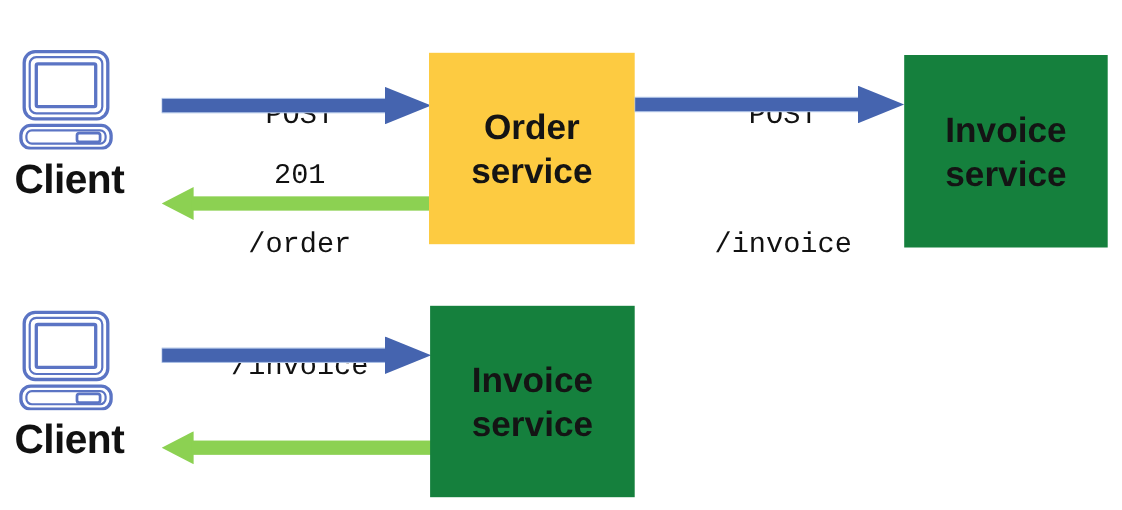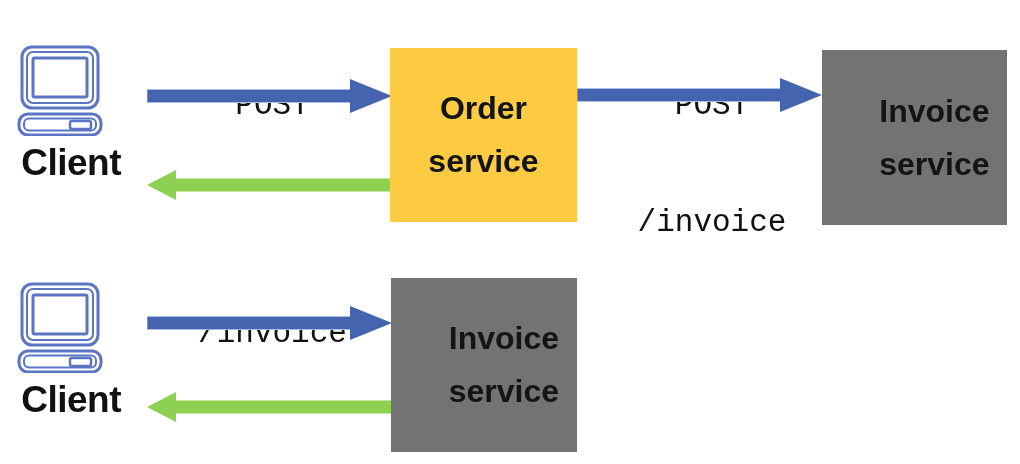--- a/index.html
+++ b/index.html
@@ -9,72 +9,74 @@
     height: 464px;
     background: #ffffff;
     font-family: "Liberation Sans", sans-serif;
     overflow: hidden;
   }
   .abs { position: absolute; }
   .client-label {
     font-size: 37px;
     font-weight: 700;
     color: #111111;
-    text-align: right;
+    text-align: center;
     letter-spacing: -0.5px;
   }
   .http-label {
     font-family: "Liberation Mono", "DejaVu Sans Mono", monospace;
-    font-size: 31px;
+    font-size: 26px;
     line-height: 39px;
     color: #111111;
     text-align: center;
     white-space: pre;
   }
   .service-box {
     display: flex;
     align-items: center;
     justify-content: center;
     text-align: center;
     font-weight: 700;
     font-size: 32px;
-    line-height: 53px;
+    line-height: 40px;
     color: #141414;
     padding: 0 14px;
     box-sizing: border-box;
   }
   .service-box span { display: inline-block; max-width: 150px; }
   .yellow { background: #FDCB41; }
-  .teal   { background: #737373; text-align: right; }
+  .teal   { background: #15803d; }
 </style>
 </head>
 <body>
 
 <div class="canvas">
 
   <svg class="abs" style="left:14px;top:44px" width="92" height="92" viewBox="0 0 92 92" fill="none" stroke="#5B74C4">
     <rect x="8" y="3" width="76" height="61" rx="10" stroke-width="3"></rect>
     <rect x="13" y="8" width="66" height="51" rx="6" stroke-width="2"></rect>
     <rect x="19" y="14" width="54" height="39" rx="1.5" stroke-width="3"></rect>
     <rect x="5" y="70" width="82" height="21" rx="9" stroke-width="3"></rect>
     <rect x="10" y="74.5" width="72" height="12" rx="5" stroke-width="2"></rect>
     <rect x="56" y="77" width="21" height="8" rx="2" stroke-width="2.5"></rect>
   </svg>
 
   <div class="abs client-label" style="left:5px;top:142px;width:116px">Client</div>
 
   <div class="abs http-label" style="left:150px;top:8px;width:245px">
     <div>POST</div>
+    <div>/order</div>
   </div>
 
   <svg class="abs" style="left:147px;top:79px" width="245" height="34" viewBox="0 0 245 34">
     <rect x="0" y="10.5" width="206" height="13" fill="#4564AF" stroke="#A9BEE4" stroke-width="1"></rect>
     <polygon points="203,0 203,34 245,17" fill="#4564AF"></polygon>
   </svg>
 
+  <div class="abs http-label" style="left:150px;top:140px;width:245px">201</div>
 
   <svg class="abs" style="left:147px;top:170px" width="245" height="30" viewBox="0 0 245 30">
     <polygon points="29,0 29,30 0,15" fill="#8CD152"></polygon>
     <rect x="27" y="8.5" width="218" height="13" fill="#8CD152"></rect>
   </svg>
 
   <div class="abs service-box yellow" style="left:390px;top:48px;width:187px;height:174px">
     <span>Order service</span>
   </div>
 

